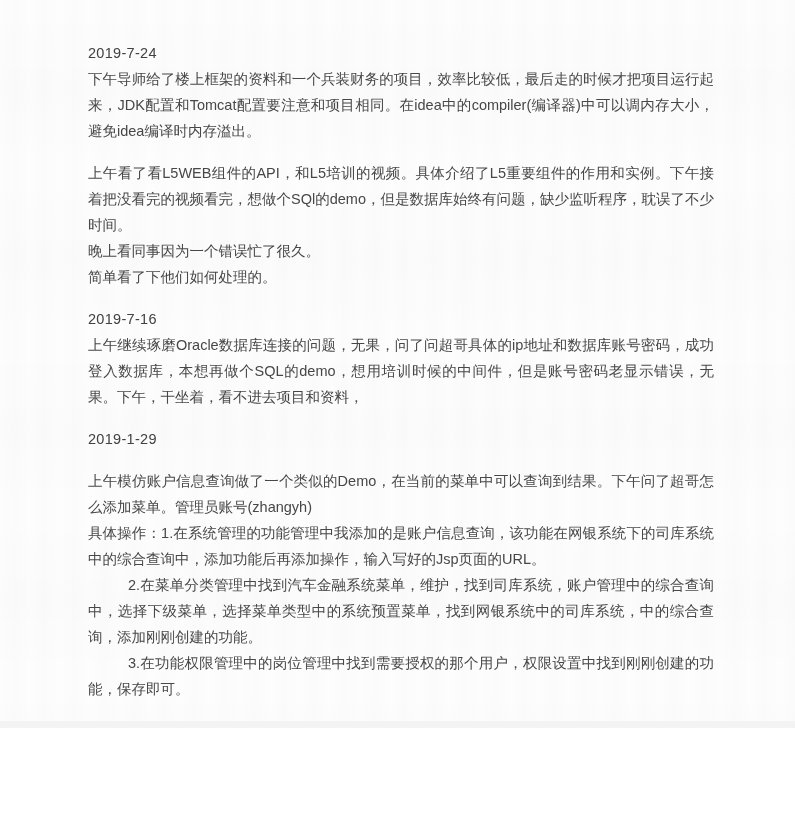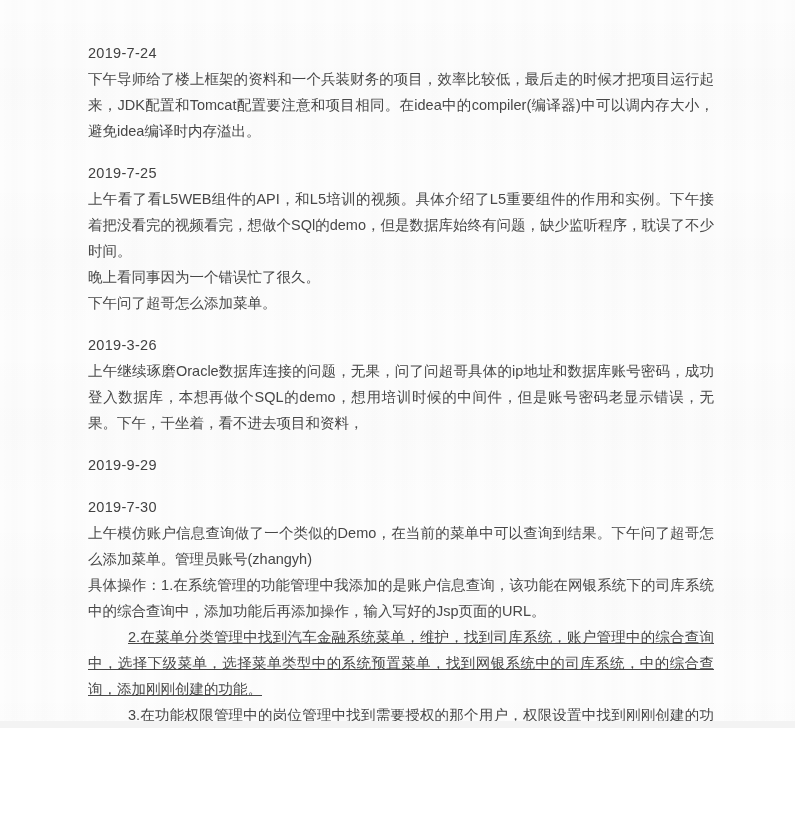--- a/index.html
+++ b/index.html
@@ -40,21 +40,21 @@
   .entry { margin: 0 0 16px 0; }
   .entry:last-child { margin-bottom: 0; }
   .entry-date {
     color: #414141;
     letter-spacing: 0.3px;
   }
   .entry p {
     margin: 0;
     word-break: break-word;
   }
-  .entry p.indent { text-indent: 40px; text-decoration: underline; }
+  .entry p.indent { text-indent: 40px; }
   .watermark {
     position: absolute;
     right: 16px;
     top: 820px;
     color: #a8a8a8;
     opacity: 0.62;
     font-size: 15px;
     letter-spacing: 1.5px;
     white-space: nowrap;
     text-shadow: 0 0 1px rgba(255,255,255,0.8);
@@ -67,37 +67,35 @@
 
 <div class="page">
   <div class="content">
 
     <div class="entry">
       <div class="entry-date">2019-7-24</div>
       <p>下午导师给了楼上框架的资料和一个兵装财务的项目，效率比较低，最后走的时候才把项目运行起来，JDK配置和Tomcat配置要注意和项目相同。在idea中的compiler(编译器)中可以调内存大小，避免idea编译时内存溢出。</p>
     </div>
 
     <div class="entry">
-      <div class="entry-date">2019-7-25</div>
       <p>上午看了看L5WEB组件的API，和L5培训的视频。具体介绍了L5重要组件的作用和实例。下午接着把没看完的视频看完，想做个SQl的demo，但是数据库始终有问题，缺少监听程序，耽误了不少时间。</p>
       <p>晚上看同事因为一个错误忙了很久。</p>
-      <p>下午问了超哥怎么添加菜单。</p>
+      <p>简单看了下他们如何处理的。</p>
     </div>
 
     <div class="entry">
-      <div class="entry-date">2019-3-26</div>
+      <div class="entry-date">2019-7-16</div>
       <p>上午继续琢磨Oracle数据库连接的问题，无果，问了问超哥具体的ip地址和数据库账号密码，成功登入数据库，本想再做个SQL的demo，想用培训时候的中间件，但是账号密码老显示错误，无果。下午，干坐着，看不进去项目和资料，</p>
     </div>
 
     <div class="entry">
-      <div class="entry-date">2019-9-29</div>
+      <div class="entry-date">2019-1-29</div>
     </div>
 
     <div class="entry">
-      <div class="entry-date">2019-7-30</div>
       <p>上午模仿账户信息查询做了一个类似的Demo，在当前的菜单中可以查询到结果。下午问了超哥怎么添加菜单。管理员账号(zhangyh)</p>
       <p>具体操作：1.在系统管理的功能管理中我添加的是账户信息查询，该功能在网银系统下的司库系统中的综合查询中，添加功能后再添加操作，输入写好的Jsp页面的URL。</p>
       <p class="indent">2.在菜单分类管理中找到汽车金融系统菜单，维护，找到司库系统，账户管理中的综合查询中，选择下级菜单，选择菜单类型中的系统预置菜单，找到网银系统中的司库系统，中的综合查询，添加刚刚创建的功能。</p>
       <p class="indent">3.在功能权限管理中的岗位管理中找到需要授权的那个用户，权限设置中找到刚刚创建的功能，保存即可。</p>
     </div>
 
   </div>
 
   <div class="watermark">@稀土掘金技术社区</div>
 </div>

